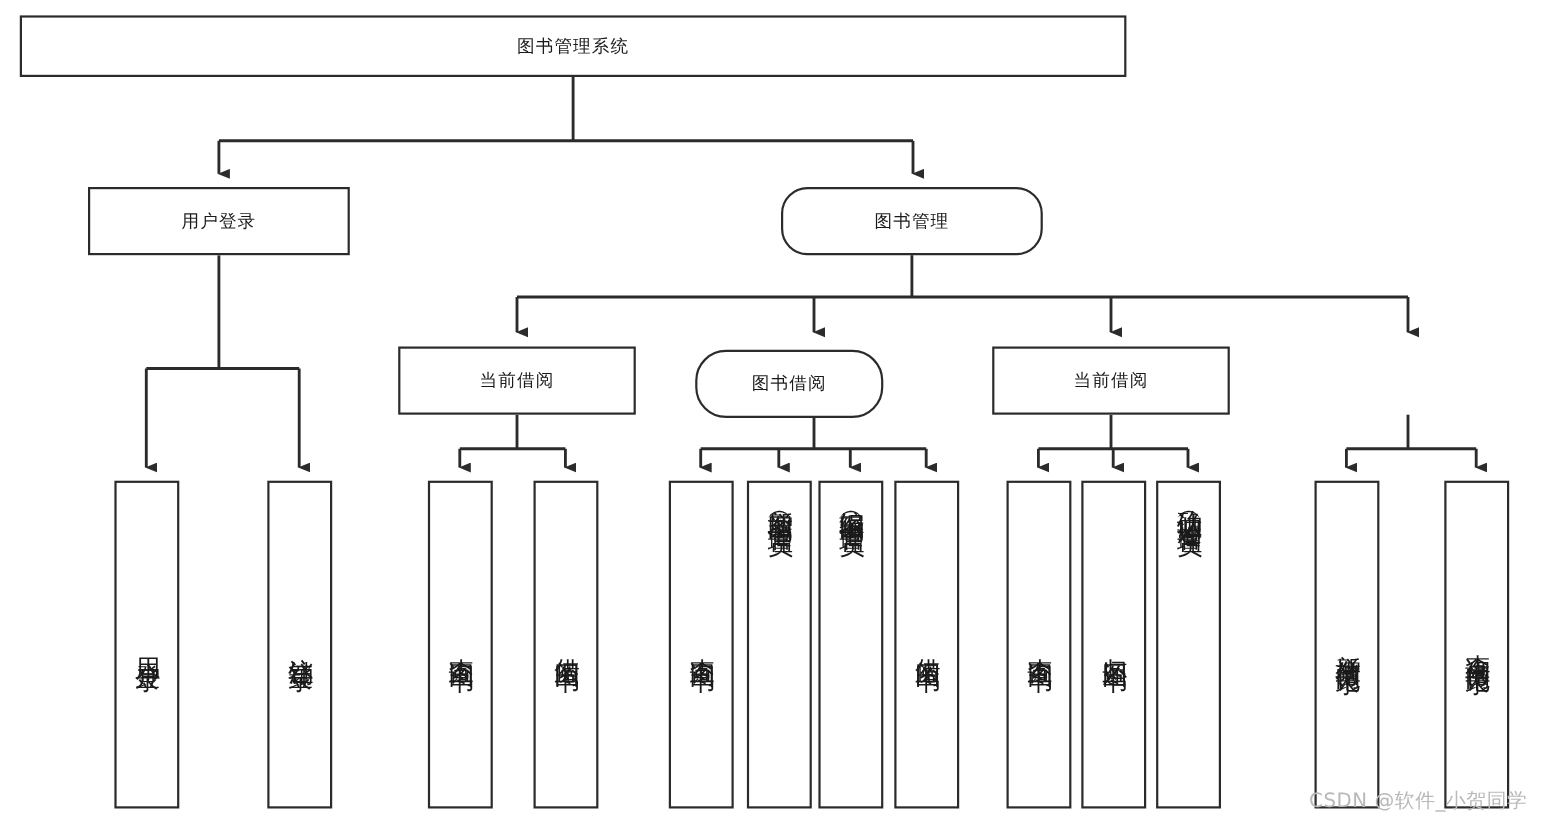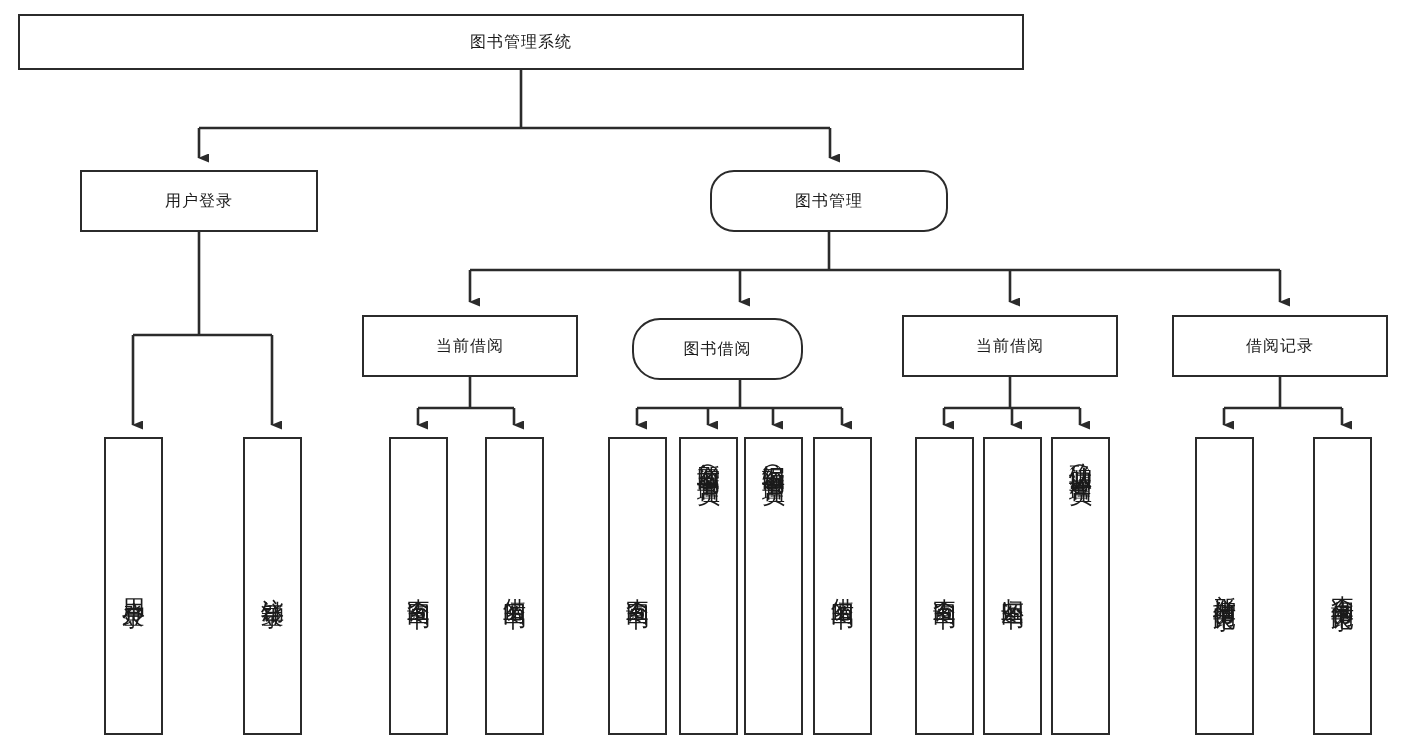--- a/index.html
+++ b/index.html
@@ -137,23 +137,20 @@
   </div>
 
   <div class="node" style="left:632px; top:318px; width:171px; height:62px;border-radius:28px;">
     <span class="label">图书借阅</span>
   </div>
 
   <div class="node" style="left:902px; top:315px; width:216px; height:62px;align-items:center;">
     <span class="label">当前借阅</span>
   </div>
 
-  <div class="node" style="left:1172px; top:315px; width:216px; height:62px;">
-    <span class="label">借阅记录</span>
-  </div>
 
   <div class="node vert mid" style="left:104px; top:437px; width:59px; height:298px;">
     <span class="label">用户登录</span>
   </div>
 
   <div class="node vert mid" style="left:243px; top:437px; width:59px; height:298px;">
     <span class="label">注销登录</span>
   </div>
 
   <div class="node vert mid" style="left:389px; top:437px; width:59px; height:298px;">
@@ -193,14 +190,15 @@
   </div>
 
   <div class="node vert mid" style="left:1195px; top:437px; width:59px; height:298px;">
     <span class="label">新增借阅记录</span>
   </div>
 
   <div class="node vert mid" style="left:1313px; top:437px; width:59px; height:298px;">
     <span class="label">查询借阅记录</span>
   </div>
 
+  <div class="watermark" style="left:1190px; top:716px;">CSDN @软件_小贺同学</div>
 
 </div>
 
 </body></html>

